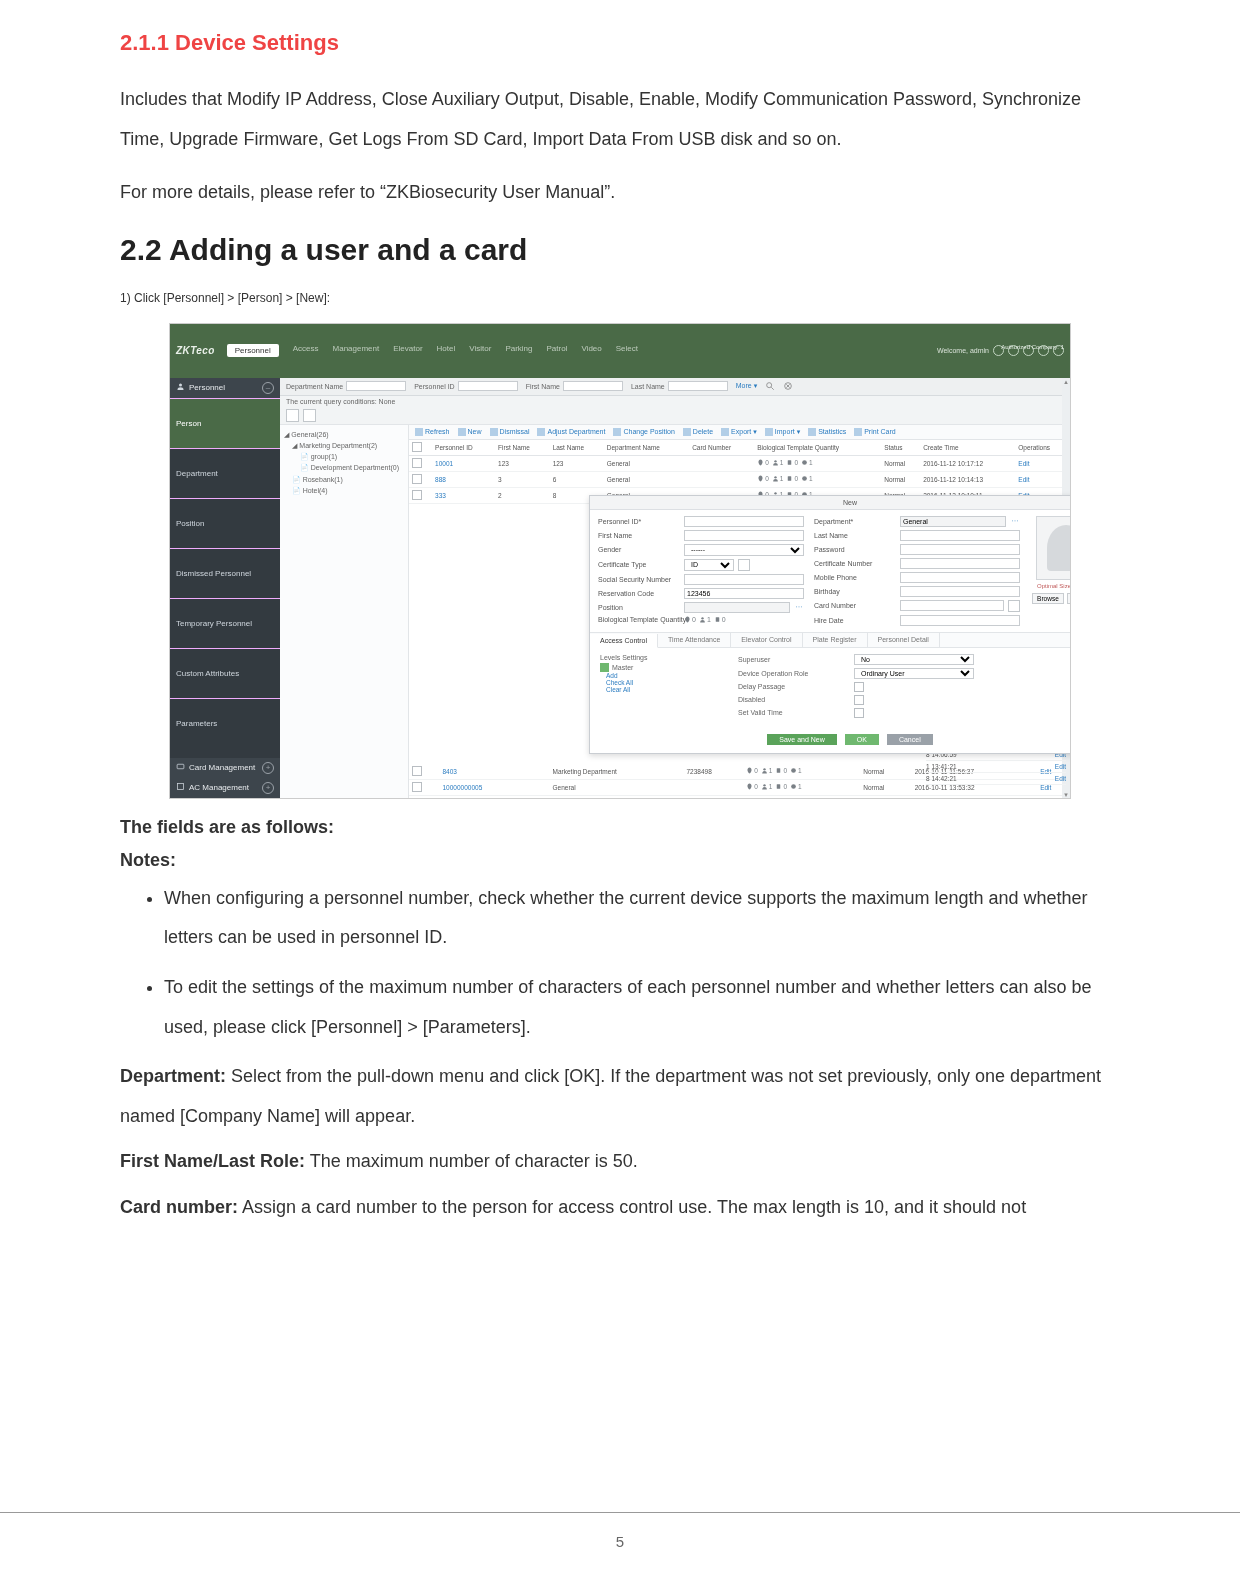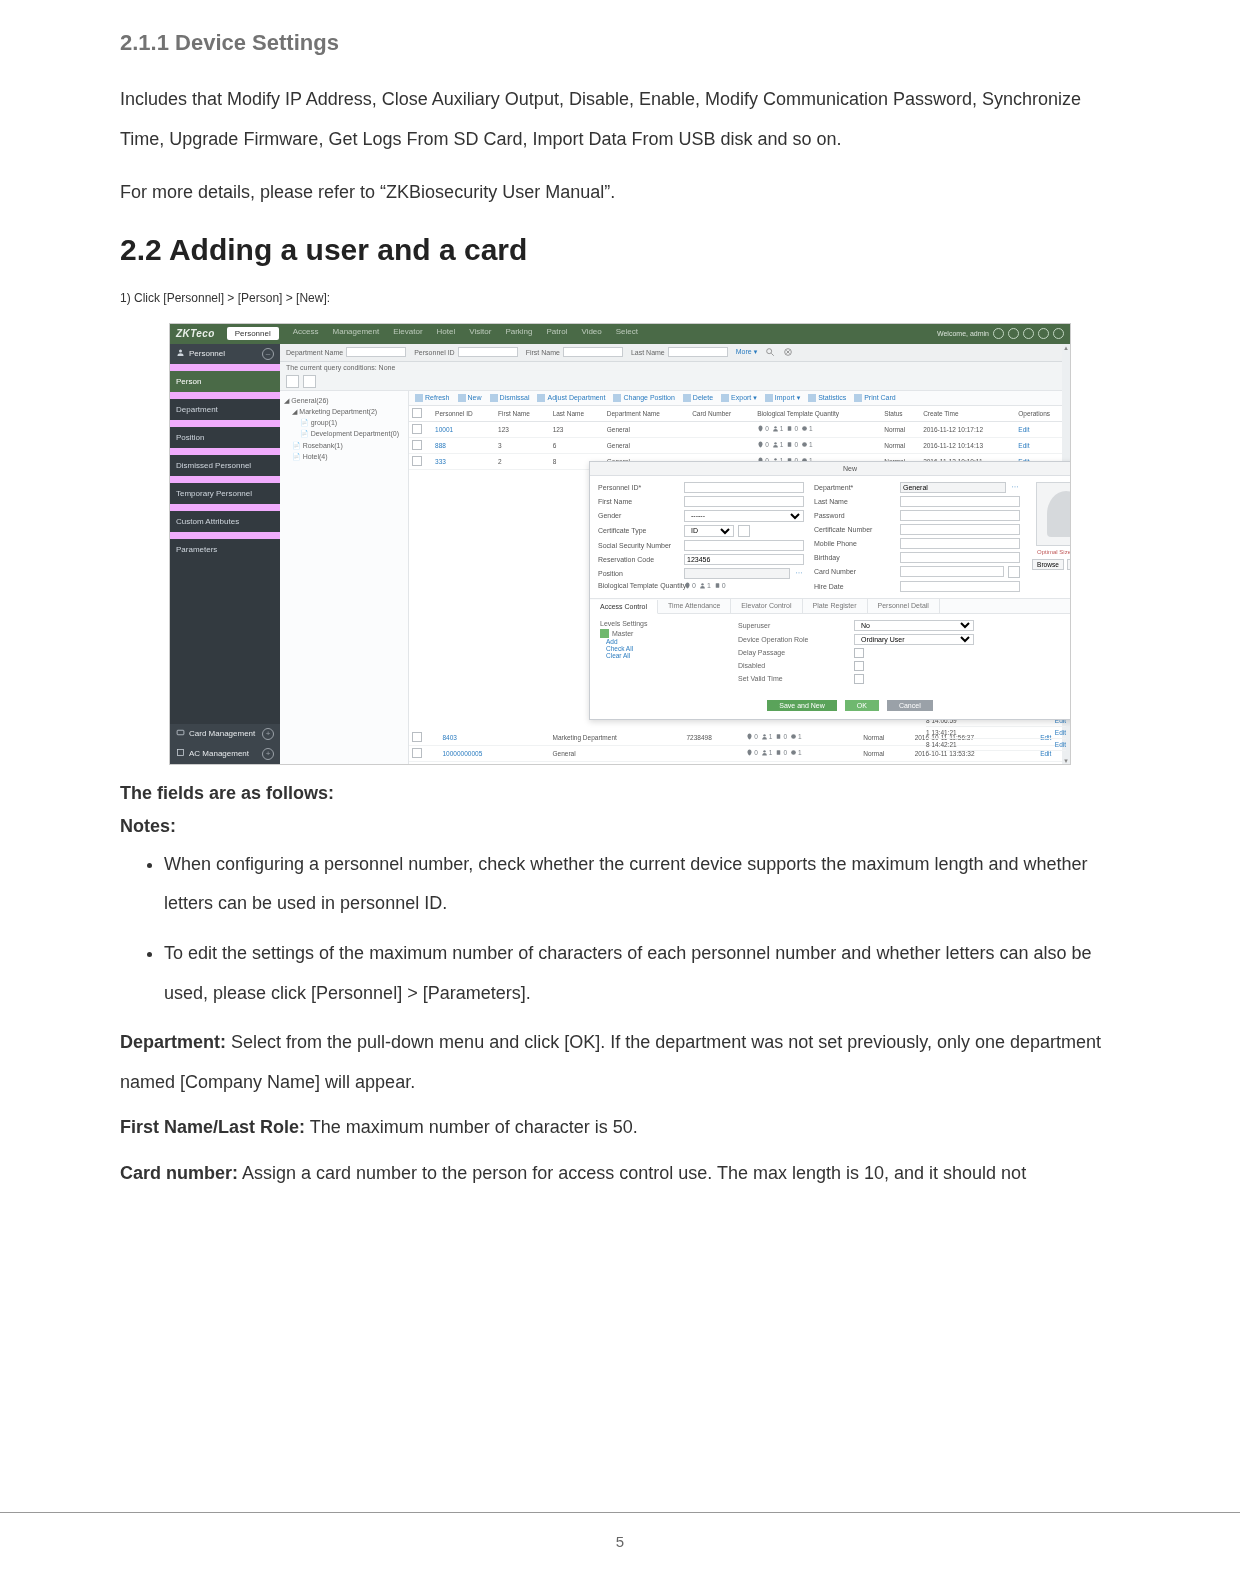--- a/index.html
+++ b/index.html
@@ -13,21 +13,21 @@
     min-height: 1570px;
     margin: 0 auto;
     padding: 30px 120px 30px 120px;
     box-sizing: border-box;
     position: relative;
   }
   h3.subheading {
     font-size: 22px;
     font-weight: 700;
     margin: 0 0 24px 0;
-    color: #737373;
+    color: #ef4444;
   }
   h2.heading {
     font-size: 30px;
     font-weight: 700;
     margin: 20px 0 24px 0;
     color: #222;
   }
   p.para {
     font-size: 18px;
     line-height: 2.2;
@@ -77,21 +77,21 @@
     color: #666;
     border: 1px solid #ccc;
     background: #f5f6f7;
   }
   .shot-topbar {
     display: flex;
     align-items: center;
     background: #4a6a47;
     color: #e8efe8;
     height: 20px;
-    padding: 0 6px;
+    padding: 17px 6px;
     font-size: 9px;
     position: relative;
   }
   .shot-logo {
     font-style: italic;
     font-weight: 700;
     font-size: 10px;
     margin-right: 12px;
     letter-spacing: 0.4px;
   }
@@ -142,22 +142,22 @@
     padding: 4px 6px;
     color: #e6e9ec;
     background: #3d454c;
   }
   .plus-circ {
     width: 10px; height: 10px; border: 1px solid #9aa1a8; border-radius: 50%;
     display: inline-flex; align-items: center; justify-content: center;
     font-size: 8px; color: #9aa1a8; margin-left: auto;
   }
   .shot-side-item {
-    padding: 6px 6px;
-    border-top: 7px solid #f0abfc;
+    padding: 20px 6px;
+    border-top: 1px solid #f0abfc;
   }
   .shot-side-item.active {
     background: #4a6a47;
     color: #fff;
   }
 
   .shot-main {
     flex: 1;
     display: flex;
     flex-direction: column;

